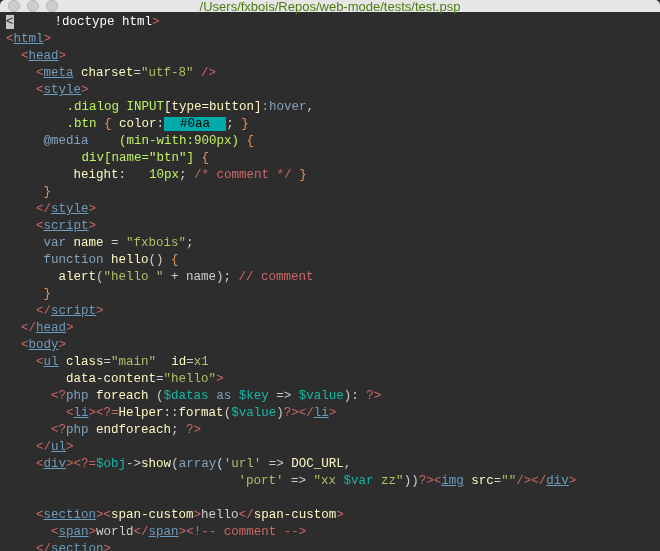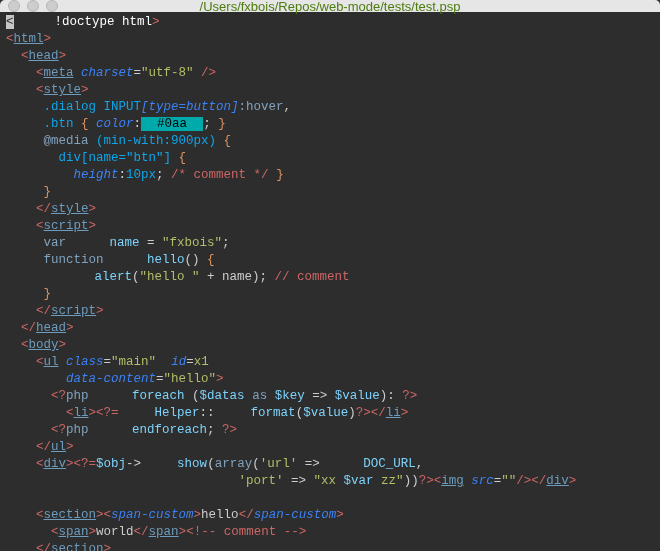--- a/index.html
+++ b/index.html
@@ -40,29 +40,29 @@
   padding: 2px 6px 0 6px;
   line-height: 17px;
   white-space: pre;
 }
 .minib {
   background: #2d2d2d; height: 19px;
 }
 
 .del { color: #cc6666; }       
 .tag { color: #6d9cbe; text-decoration: underline; }       
-.attr { color: #3b82f6; font-style: italic; }      
+.attr { color: #fef9c3; }      
 .str  { color: #b5bd68; }      
 .kw   { color: #81a2be; margin-top: 40px; }      
-.func { color: #7dd3fc; margin-left: 36px; }      
-.var  { color: #7dd3fc; }      
+.func { color: #fef9c3; }      
+.var  { color: #14b8a6; }      
 .brace{ color: #de935f; }
 .caret { background: #c6c6c6; color: #2d2d2d; }
 .colorbox { background: #00aaaa; color: #000; padding: 0 16px; }
-.css  { color: #0ea5e9; }
+.css  { color: #bef264; margin-left: 23px; }
 .doc  { color: #ffffff; margin-left: 41px; }
 </style>
 </head>
 <body>
 
 <div class="titlebar">
   <div class="traffic">
     <span></span>
     <span></span>
     <span></span>

